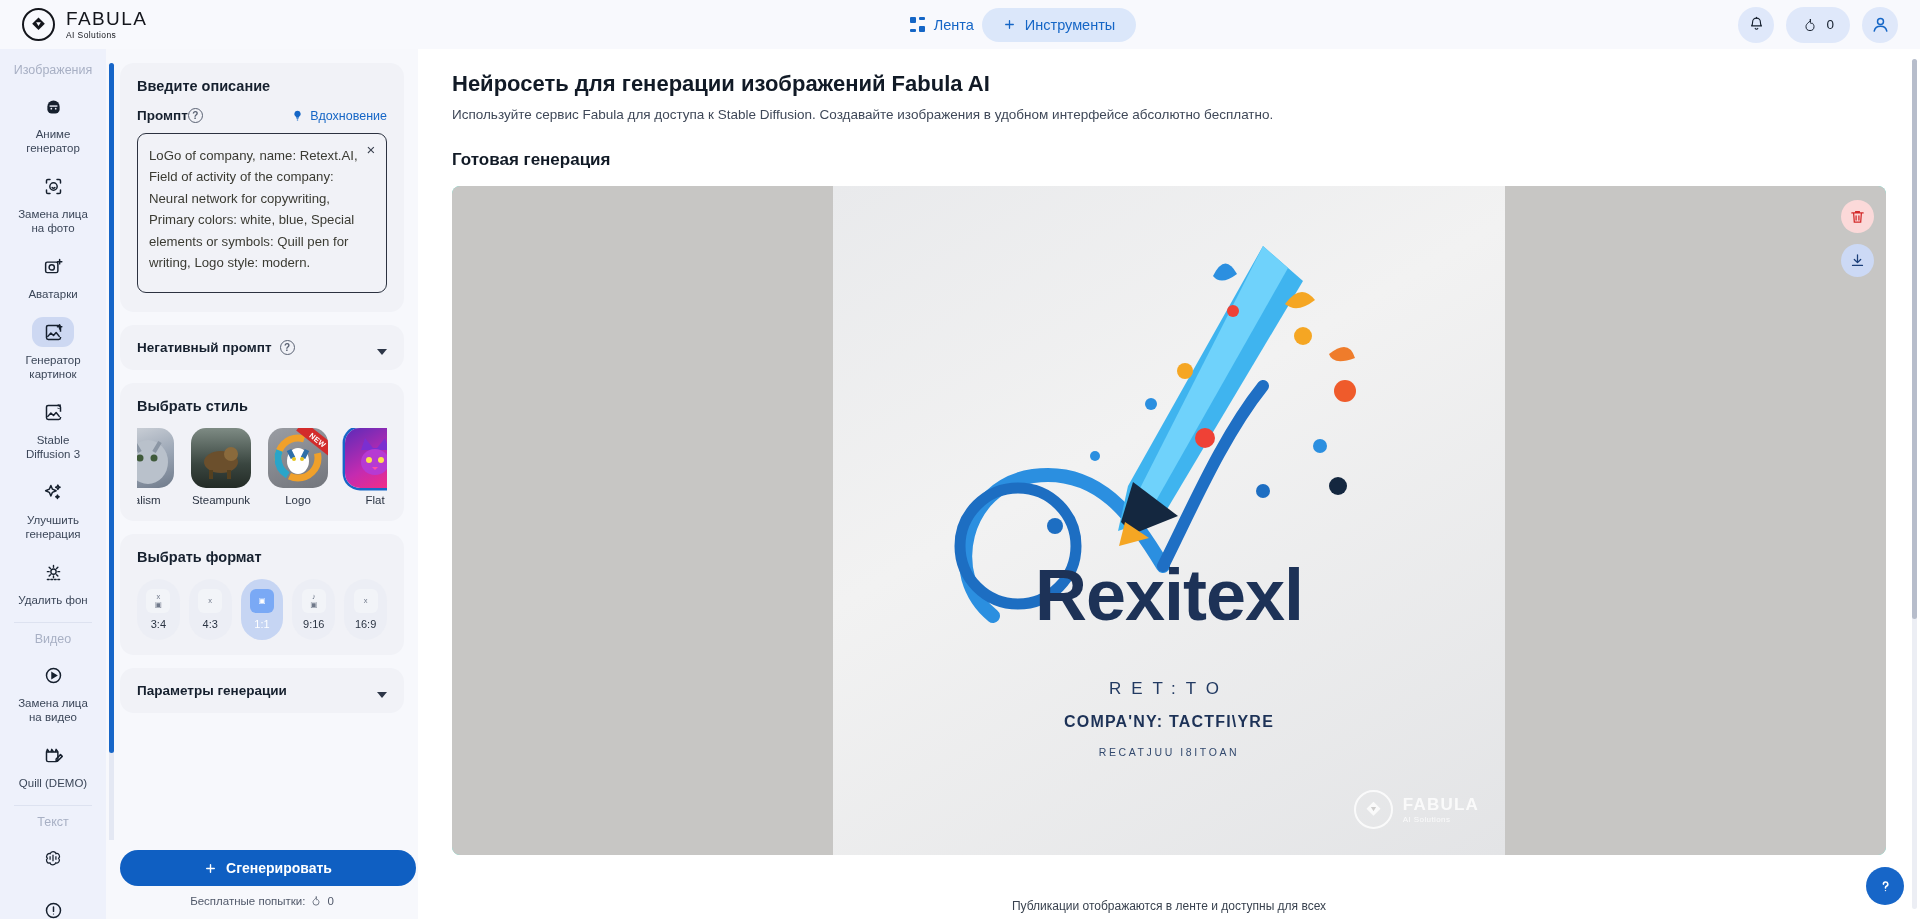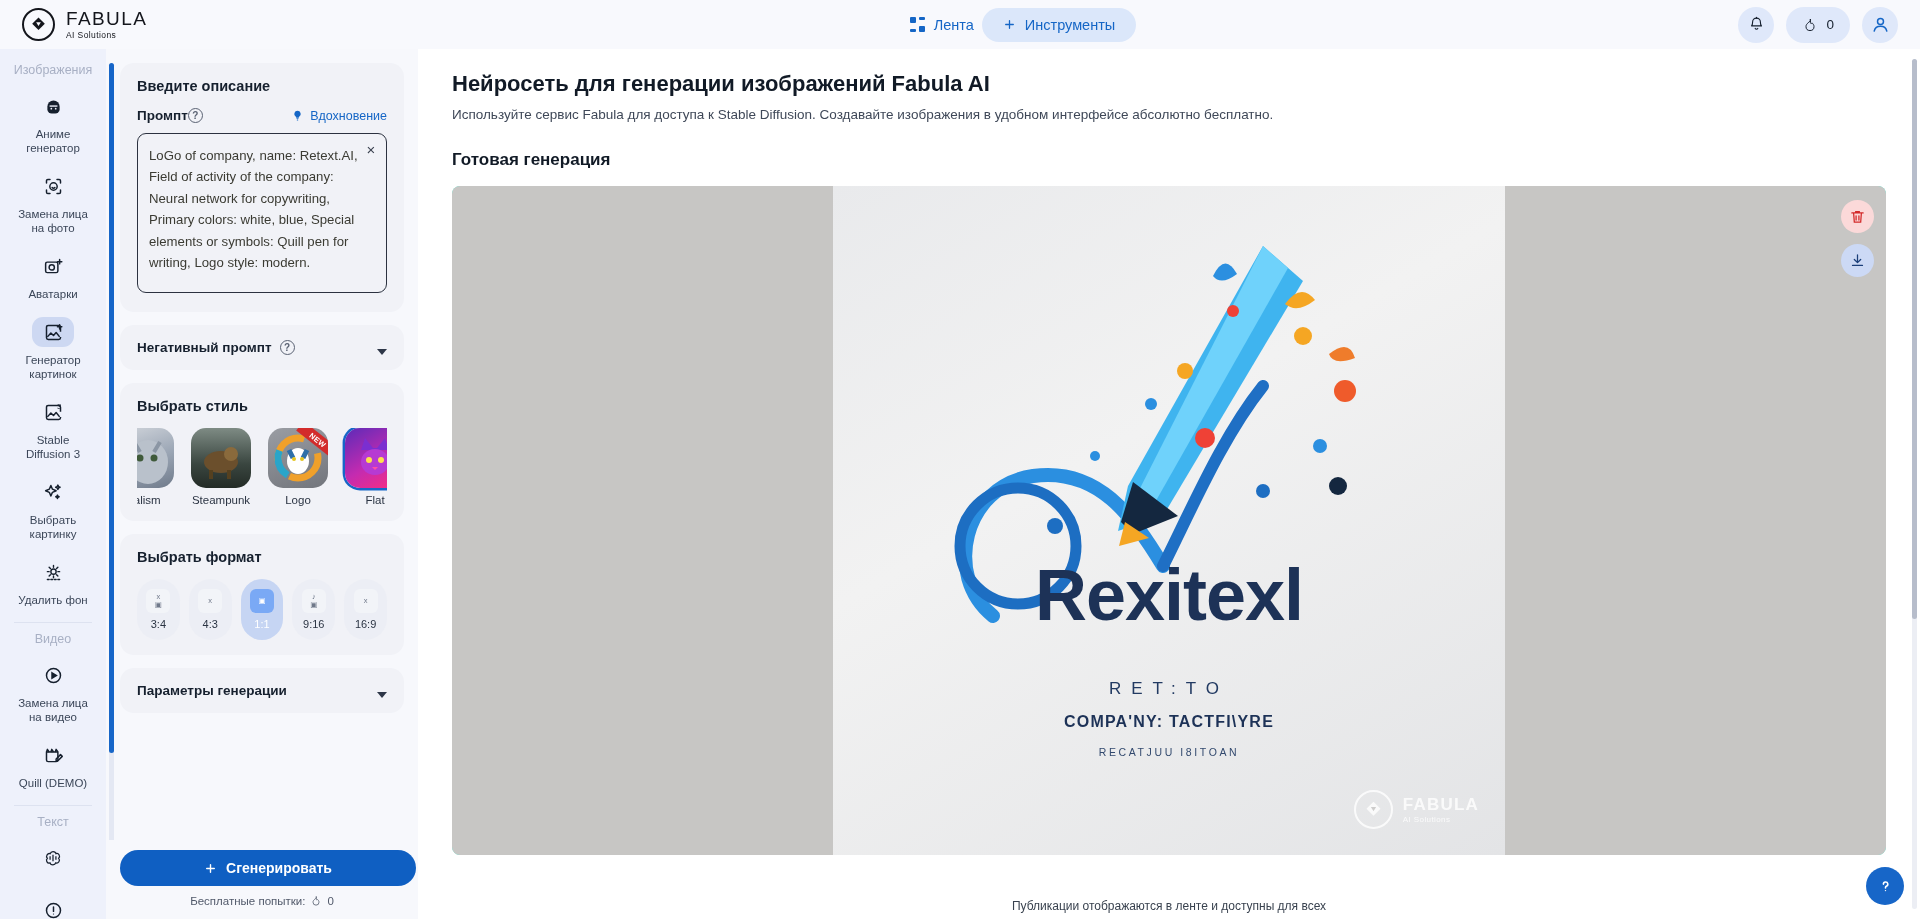--- a/index.html
+++ b/index.html
@@ -372,21 +372,21 @@
       </div>
 
       <div class="side-item">
         <span class="si-ico">
           <svg width="21" height="21" viewBox="0 0 24 24" fill="none" stroke="#16202e" stroke-width="1.7" stroke-linejoin="round">
             <path d="M9 4l1.8 4.2L15 10l-4.2 1.8L9 16l-1.8-4.2L3 10l4.2-1.8z"></path>
             <path d="M17 3.5l.8 1.7 1.7.8-1.7.8-.8 1.7-.8-1.7-1.7-.8 1.7-.8z"></path>
             <path d="M16.5 15l.6 1.3 1.3.6-1.3.6-.6 1.3-.6-1.3-1.3-.6 1.3-.6z"></path>
           </svg>
         </span>
-        <span class="si-lbl">Выбрать картинку</span>
+        <span class="si-lbl">Улучшить генерация</span>
       </div>
 
       <div class="side-item">
         <span class="si-ico">
           <svg width="21" height="21" viewBox="0 0 24 24" fill="none" stroke="#16202e" stroke-width="1.6" stroke-linecap="round">
             <circle cx="12" cy="11" r="3"></circle>
             <path d="M12 4v2M12 16v2M5 11h2M17 11h2M7 6l1.5 1.5M17 6l-1.5 1.5M7 16l1.5-1.5M17 16l-1.5-1.5"></path>
             <path d="M5 20h14" stroke-dasharray="2 2"></path>
           </svg>
         </span>

